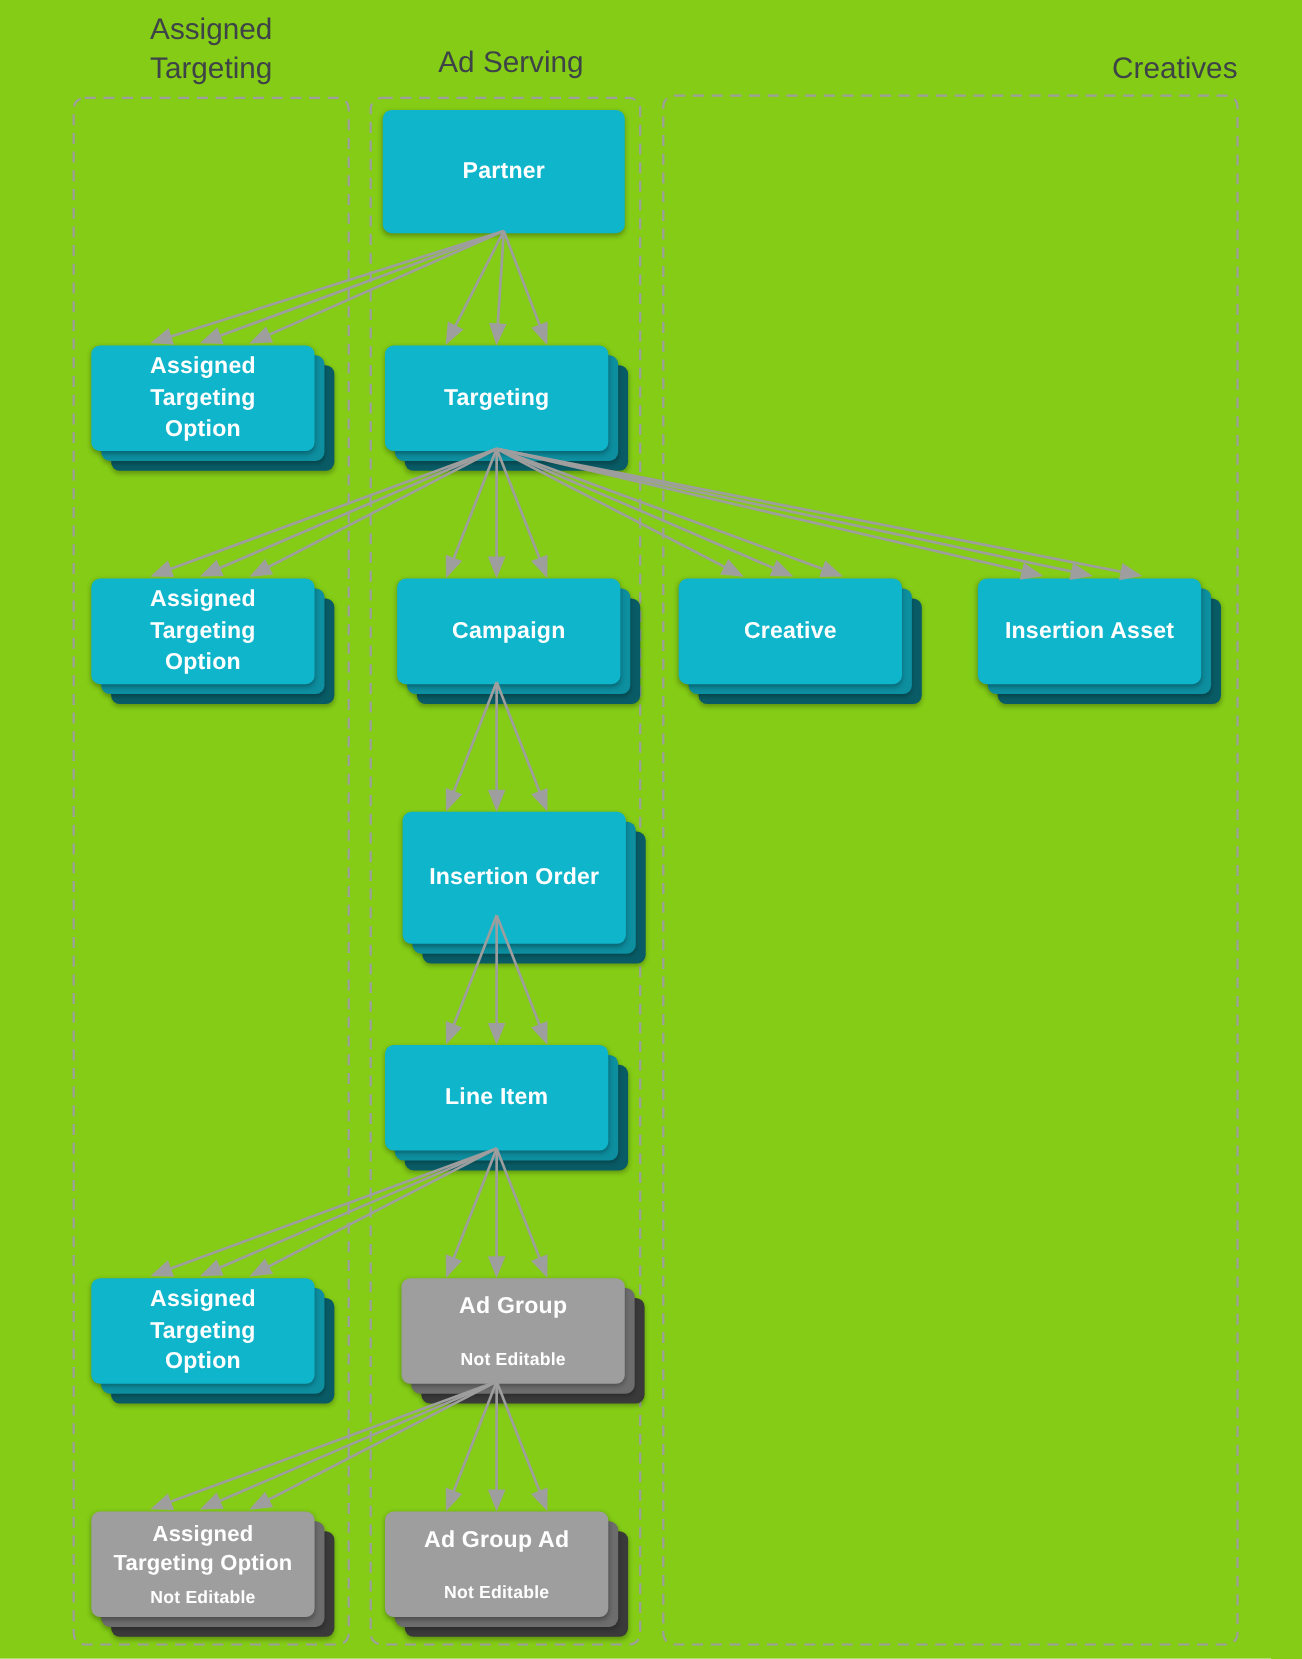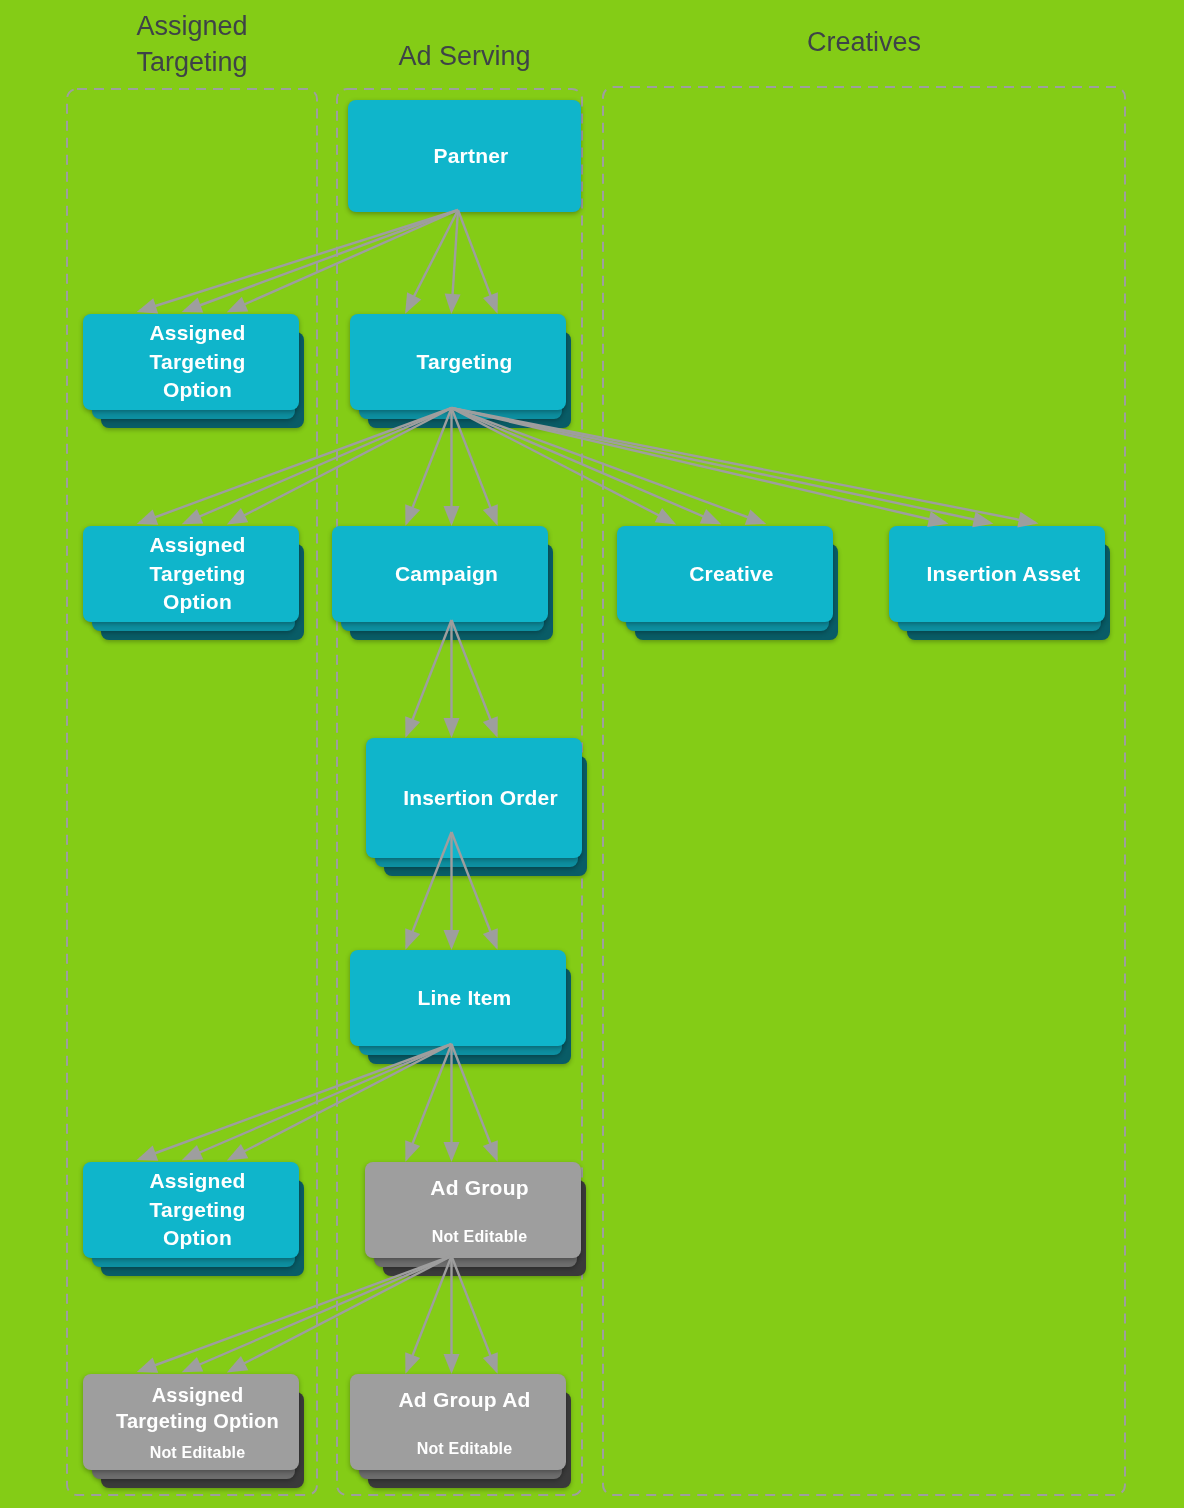--- a/index.html
+++ b/index.html
@@ -12,32 +12,31 @@
   #edges-layer{z-index:20;}
   #edges-layer line{stroke:var(--c-arrow,#9E9E9E);stroke-width:2.4;}
   #containers-layer rect{fill:none;stroke:var(--c-container_border,#9E9E9E);stroke-width:2;stroke-dasharray:10 7;}
 
   .col-title{
     position:absolute;z-index:2;text-align:center;color:var(--c-title_text,#3E4347);
     font-size:27px;font-weight:400;line-height:1.35;white-space:pre-line;
   }
   #title-assigned-targeting{left:67px;top:8px;width:250px;}
   #title-ad-serving{left:342px;top:38px;width:245px;}
-  #title-creatives{left:603px;top:24px;width:522px;}
+  #title-creatives{left:603px;top:44px;width:522px;text-align:right;}
 
   .node{position:absolute;z-index:10;}
   .node .stack{position:absolute;left:0;top:0;width:100%;height:100%;border-radius:8px;
     box-shadow:0 2px 4px rgba(0,0,0,0.25);}
   .node .s3{transform:translate(18px,18px);}
   .node .s2{transform:translate(9px,9px);}
   .node .face{
     position:absolute;left:0;top:0;width:100%;height:100%;border-radius:8px;
     display:flex;flex-direction:column;align-items:center;justify-content:center;
     box-shadow:0 2px 5px rgba(0,0,0,0.3);
-    padding-left:13px;
   }
   .node.cyan .face{background:var(--c-editable_box,#0FB5CB);}
   .node.cyan .s2{background:var(--c-editable_stack_mid,#0D8FA0);}
   .node.cyan .s3{background:var(--c-editable_stack_dark,#095C66);}
   .node.gray .face{background:var(--c-noneditable_box,#9E9E9E);}
   .node.gray .s2{background:var(--c-noneditable_stack_mid,#6D6D6D);}
   .node.gray .s3{background:var(--c-noneditable_stack_dark,#3A3A3A);}
 
   .node .label{
     color:var(--c-box_text,#FFFFFF);font-size:21px;font-weight:700;line-height:1.35;
@@ -93,21 +92,21 @@
   <div class="node cyan" style="left:83px;top:526px;width:203px;height:96px">
     <div class="stack s3"></div>
     <div class="stack s2"></div>
     <div class="face">
         <span class="label">Assigned
 Targeting
 Option</span>
       </div>
   </div>
 
-  <div class="node cyan" style="left:332px;top:526px;width:203px;height:96px">
+  <div class="node cyan" style="left:361px;top:526px;width:203px;height:96px">
     <div class="stack s3"></div>
     <div class="stack s2"></div>
     <div class="face">
         <span class="label">Campaign</span>
       </div>
   </div>
 
   <div class="node cyan" style="left:617px;top:526px;width:203px;height:96px">
     <div class="stack s3"></div>
     <div class="stack s2"></div>

